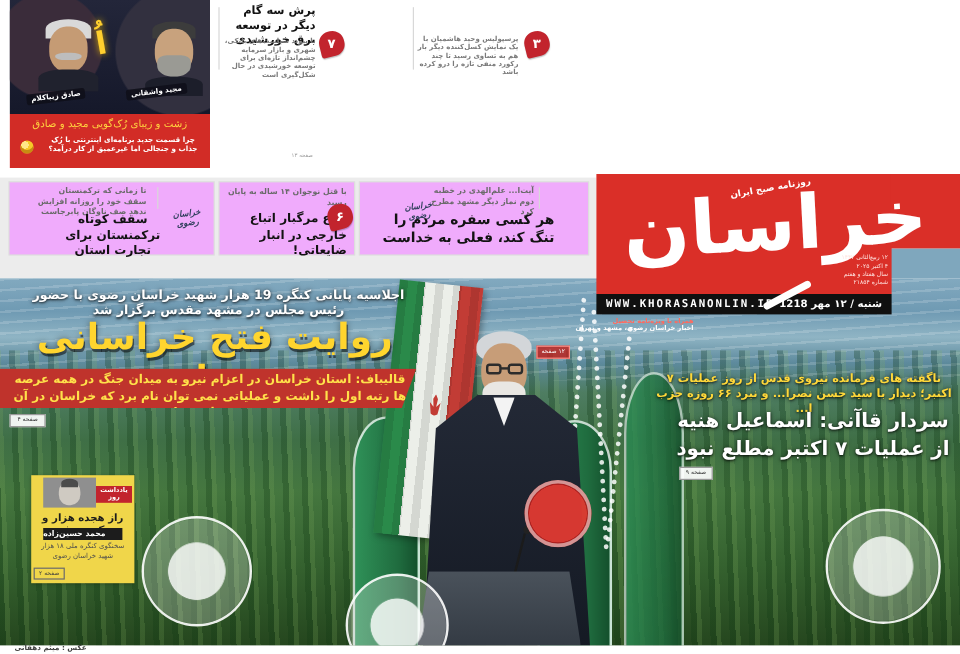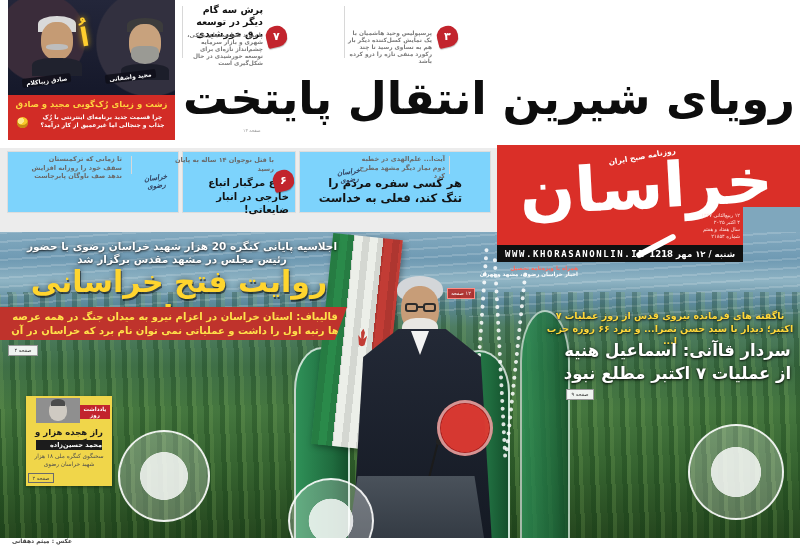--- a/index.html
+++ b/index.html
@@ -7,21 +7,21 @@
         font-family:"DejaVu Sans",sans-serif;}
   .abs{position:absolute;}
   .rtl{direction:rtl;}
   .fa{font-family:"DejaVu Sans",sans-serif;}
   .badge{width:21px;height:21px;background:#c2242d;border-radius:46% 46% 46% 12%;
          transform:rotate(-14deg);display:flex;align-items:center;justify-content:center;
          color:#fff;font-weight:bold;font-size:11px;box-shadow:0 1px 1px rgba(0,0,0,.25);}
   .badge span{transform:rotate(14deg);}
   .kicker{font-size:6.5px;color:#6a6a6a;font-weight:bold;line-height:8.5px;text-align:right;}
   .btitle{font-weight:bold;color:#121212;text-align:right;}
-  .panel{background:#7dd3fc;box-shadow:0 0 0 1px #ddd;}
+  .panel{background:#f0abfc;box-shadow:0 0 0 1px #ddd;}
   .scriptlogo{font-size:7px;font-weight:bold;font-style:italic;color:#31405e;
               text-align:center;line-height:8px;transform:rotate(-7deg);}
   .vline{width:1px;background:#d8d8d8;}
   .chip{background:rgba(255,255,255,.92);border:1px solid #999;color:#333;
         font-size:5px;text-align:center;line-height:8px;}
   .shadowtxt{text-shadow:0 1px 2px rgba(0,0,0,.75),0 0 4px rgba(0,0,0,.5);}
   
   #photo{left:0;top:232px;width:800px;height:306px;overflow:hidden;
     background:linear-gradient(180deg,#82a9bf 0%,#6f9ab3 9%,#8fb4c4 16%,#5d8a9d 23%,
       #4e7d62 31%,#3f6f46 44%,#45773f 58%,#35622f 78%,#25461e 100%);}
@@ -81,43 +81,42 @@
 
       <div class="abs fa" style="left:72px;top:22px;font-size:26px;font-weight:bold;color:#ffcf2e;
                   transform:rotate(-10deg);text-shadow:0 0 6px rgba(255,200,0,.8);">اُ</div>
 
       <div class="abs rtl" style="left:14px;top:76px;background:rgba(15,15,25,.88);color:#fff;font-size:6px;
                   font-weight:bold;padding:1px 4px;border-radius:2px;transform:rotate(-7deg);">صادق زیباکلام</div>
       <div class="abs rtl" style="left:97px;top:72px;background:rgba(15,15,25,.88);color:#fff;font-size:6px;
                   font-weight:bold;padding:1px 4px;border-radius:2px;transform:rotate(-7deg);">مجید واشقانی</div>
     </div>
     <div class="abs" style="left:0;top:95px;width:167px;height:45px;background:#d22c26;">
-      <div class="abs rtl" style="left:4px;top:4px;width:159px;font-size:8.5px;font-weight:bold;color:#ffd23f;text-align:center;">زشت و زیبای رُک‌گویی مجید و صادق</div>
+      <div class="abs rtl" style="left:4px;top:4px;width:159px;font-size:8.5px;font-weight:normal;color:#ffd23f;text-align:center;">زشت و زیبای رُک‌گویی مجید و صادق</div>
       <div class="abs rtl" style="left:26px;top:18px;width:137px;font-size:6px;font-weight:bold;color:#fff;
                   line-height:8px;text-align:center;">چرا قسمت جدید برنامه‌ای اینترنتی با رُکِ جذاب و جنجالی اما غیرعمیق از کار درآمد؟</div>
       <div class="abs" style="left:9px;top:22px;width:11px;height:11px;border-radius:50%;
                   background:radial-gradient(circle at 35% 35%,#ffe788 0 30%,#f7c929 31% 100%);
                   box-shadow:inset 0 -3px 0 rgba(160,90,0,.55);"></div>
     </div>
   </div>
 
-  <div class="abs rtl" style="left:180px;top:64px;width:618px;font-size:45px;font-weight:bold;color:#0d0d0d;
-              text-align:center;letter-spacing:-1px;line-height:70px;">رویای شیرین انتقال پایتخت</div>
   <div class="abs rtl" style="left:243px;top:128px;font-size:4.5px;color:#999;">صفحه ۱۳</div>
 
   <div class="abs" style="left:0;top:148px;width:497px;height:84px;background:#ececec;"></div>
 
   <div class="abs panel" style="left:8px;top:152px;width:170px;height:60px;">
     <div class="abs rtl kicker" style="left:22px;top:3px;width:92px;">تا زمانی که ترکمنستان سقف خود را روزانه افزایش ندهد صف ناوگان پابرجاست</div>
     <div class="abs vline" style="right:46px;top:4px;height:18px;"></div>
     <div class="abs scriptlogo" style="right:4px;top:22px;width:36px;">خراسان رضوی</div>
+    <div class="abs rtl btitle" style="left:30px;top:25px;width:112px;font-size:10px;line-height:13px;text-align:center;">سقف کوتاه ترکمنستان برای تجارت استان</div>
   </div>
 
   <div class="abs panel" style="left:183px;top:152px;width:112px;height:60px;">
-    <div class="abs rtl kicker" style="right:21px;top:4px;width:100px;">با قتل نوجوان ۱۴ ساله به پایان رسید</div>
+    <div class="abs rtl kicker" style="right:6px;top:4px;width:100px;">با قتل نوجوان ۱۴ ساله به پایان رسید</div>
     <div class="abs rtl btitle" style="right:6px;top:24px;width:102px;font-size:10px;line-height:13.5px;">نزاع مرگبار اتباع خارجی در انبار ضایعاتی!</div>
   </div>
   <div class="abs badge" style="left:273px;top:170px;">
     <span>۶</span>
   </div>
 
   <div class="abs panel" style="left:300px;top:152px;width:190px;height:60px;">
     <div class="abs rtl kicker" style="right:45px;top:3px;width:88px;">آیت‌ا... علم‌الهدی در خطبه دوم نماز دیگر مشهد مطرح کرد</div>
     <div class="abs vline" style="right:40px;top:4px;height:18px;"></div>
     <div class="abs scriptlogo" style="left:32px;top:16px;width:34px;">خراسان رضوی</div>
@@ -170,21 +169,21 @@
     <div class="abs ornament" style="left:288px;top:246px;width:82px;height:82px;"></div>
 
     <div class="abs" style="left:437px;top:168px;width:56px;height:56px;border-radius:50%;
                 background:radial-gradient(circle at 50% 50%,#e13a32 0 60%,#b5221f 61% 100%);
                 box-shadow:inset 0 0 0 3px rgba(255,255,255,.55);opacity:.95;"></div>
   </div>
 
   <div class="abs streaks" style="left:742px;top:207px;width:58px;height:25px;background:#7fa7bd;"></div>
 
   <div class="abs rtl shadowtxt" style="left:22px;top:240px;width:320px;font-size:10.5px;font-weight:bold;color:#fff;
-              line-height:13px;text-align:center;">اجلاسیه پایانی کنگره 20 هزار شهید خراسان رضوی با حضور رئیس مجلس در مشهد مقدس برگزار شد</div>
+              line-height:13px;text-align:center;">اجلاسیه پایانی کنگره 19 هزار شهید خراسان رضوی با حضور رئیس مجلس در مشهد مقدس برگزار شد</div>
   <div class="abs rtl" style="left:14px;top:264px;width:330px;font-size:30px;font-weight:bold;color:#ffd52e;
               text-align:center;text-shadow:1px 2px 0 rgba(0,0,0,.5),0 0 6px rgba(0,0,0,.45);">روایت فتح خراسانی ها</div>
   <div class="abs" style="left:0;top:307px;width:347px;height:33px;background:#bf332c;
               clip-path:polygon(0 0,100% 0,96.5% 100%,0 100%);">
     <div class="abs rtl" style="left:10px;top:3px;width:330px;font-size:10px;font-weight:bold;color:#ffe14a;
                 line-height:14px;text-align:center;">قالیباف: استان خراسان در اعزام نیرو به میدان جنگ در همه عرصه ها رتبه اول را داشت و عملیاتی نمی توان نام برد که خراسان در آن حضور نداشته باشد</div>
   </div>
   <div class="abs chip rtl" style="left:8px;top:345px;width:28px;height:9px;">صفحه ۴</div>
 
   <div class="abs rtl shadowtxt" style="left:545px;top:310px;width:250px;font-size:9.5px;font-weight:bold;color:#ffd83a;
@@ -196,21 +195,21 @@
   <div class="abs" style="left:26px;top:396px;width:86px;height:90px;background:#f0d64a;box-shadow:0 1px 3px rgba(0,0,0,.4);">
     <div class="abs" style="left:10px;top:2px;width:44px;height:25px;background:#8f8f8f;overflow:hidden;">
       <div class="abs" style="left:13px;top:3px;width:18px;height:20px;background:#cfcac2;border-radius:45%;"></div>
       <div class="abs" style="left:15px;top:1px;width:14px;height:7px;background:#4b4b4b;border-radius:50% 50% 0 0;"></div>
     </div>
     <div class="abs rtl" style="left:54px;top:9px;width:30px;background:#c2242d;color:#fff;font-size:5.5px;
                 font-weight:bold;text-align:center;padding:1px 0;">یادداشت روز</div>
     <div class="abs rtl" style="left:2px;top:31px;width:82px;font-size:8.5px;font-weight:bold;color:#1c1c1c;
                 text-align:center;">راز هجده هزار و یکمین نفر</div>
     <div class="abs rtl" style="left:10px;top:44px;width:66px;background:#1c1c1c;color:#fff;font-size:6.5px;
-                font-weight:bold;text-align:right;padding:1px 0;">محمد حسین‌زاده</div>
+                font-weight:bold;text-align:left;padding:1px 0;">محمد حسین‌زاده</div>
     <div class="abs rtl" style="left:4px;top:57px;width:78px;font-size:5.8px;color:#4d4d4d;line-height:7.5px;
                 text-align:center;">سخنگوی کنگره ملی ۱۸ هزار شهید خراسان رضوی</div>
     <div class="abs rtl" style="left:2px;top:77px;width:24px;height:8px;border:1px solid #6b6b6b;font-size:5px;
                 text-align:center;line-height:8px;color:#3d3d3d;">صفحه ۲</div>
   </div>
 
   <div class="abs redbox" style="left:497px;top:145px;width:246px;height:100px;"></div>
   <div class="abs redbox" style="left:742px;top:145px;width:58px;height:62px;"></div>
   <div class="abs rtl" style="left:502px;top:141px;width:288px;height:92px;font-size:62px;font-weight:bold;color:#fff;
               text-align:center;transform:rotate(-3deg) scaleX(1.05);line-height:92px;">خراسان</div>

